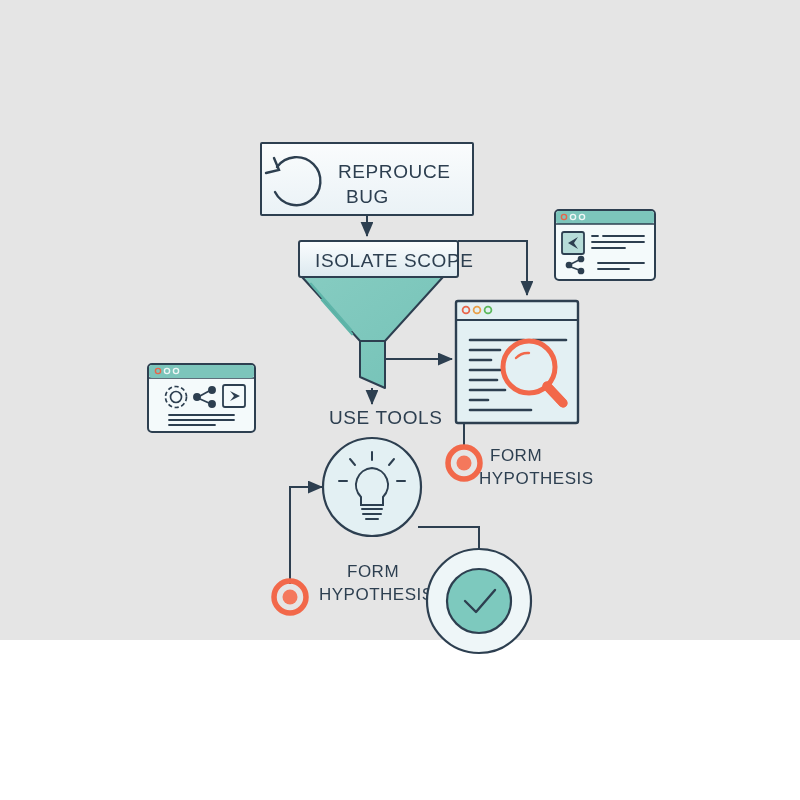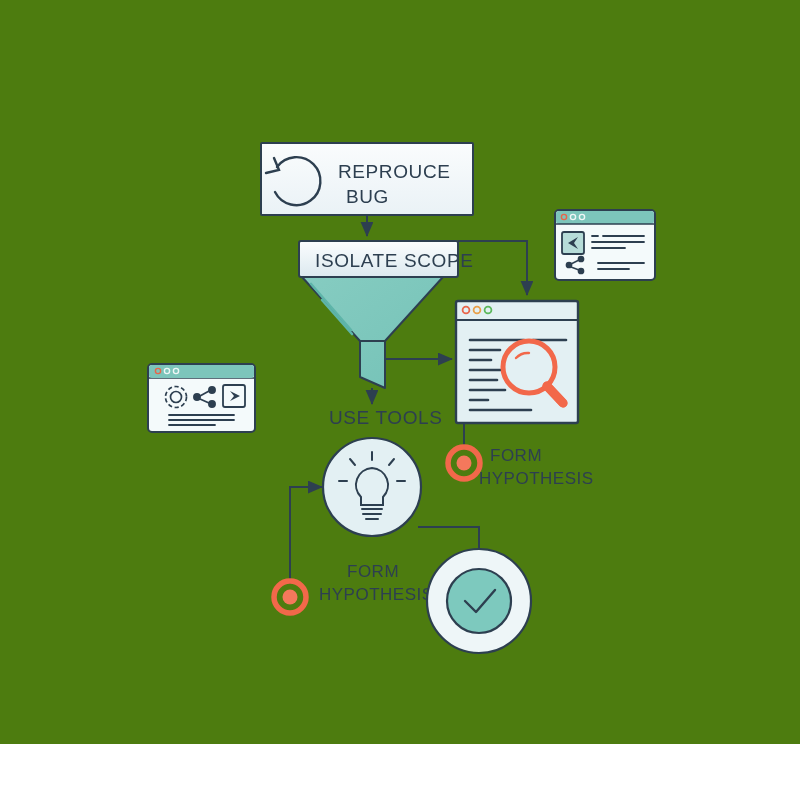--- a/index.html
+++ b/index.html
@@ -9,22 +9,22 @@
   }
   body {
     width: 800px;
     height: 800px;
     font-family: "Liberation Sans", sans-serif;
     overflow: hidden;
   }
   #stage {
     position: relative;
     width: 800px;
-    height: 744px;
-    background: #4d7c0f;
+    height: 640px;
+    background: #e5e5e5;
   }
   #diagram-svg {
     position: absolute;
     top: 0;
     left: 0;
     width: 800px;
     height: 800px;
   }
   .dg-label {
     font-family: "Liberation Sans", sans-serif;

